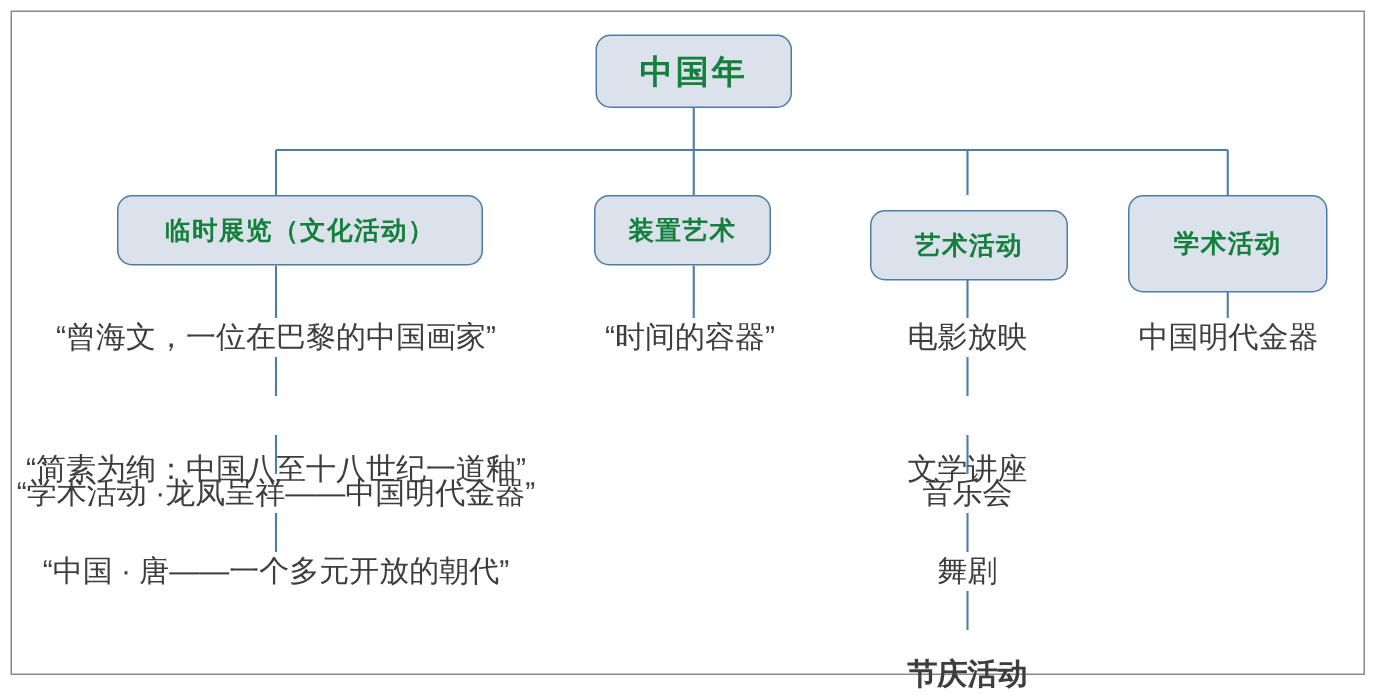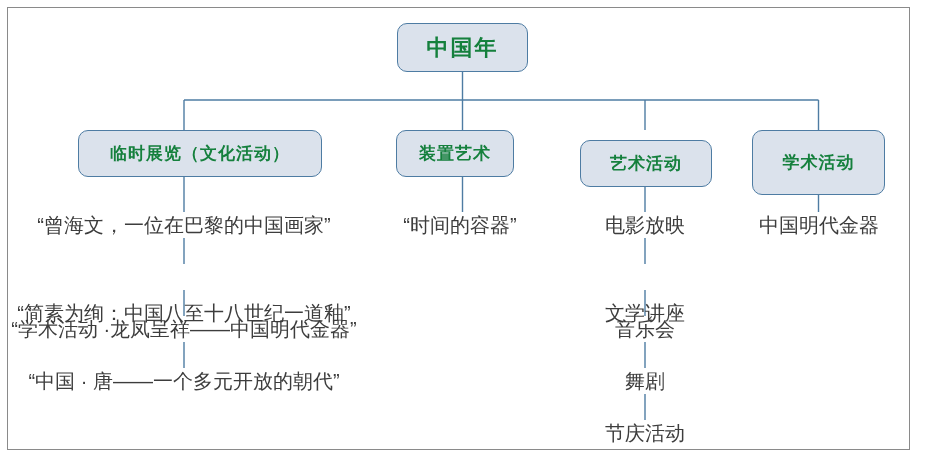--- a/index.html
+++ b/index.html
@@ -32,21 +32,21 @@
   #branch-2{left:580px;top:140px;width:132px;height:47px;}
   #branch-3{left:752px;top:130px;width:133px;height:65px;}
   .leaf{
     position:absolute;height:24px;line-height:24px;text-align:center;
     font-size:20px;color:var(--leaf-text,#3d3d3d);white-space:nowrap;
   }
   .col0{left:4px;width:360px;}
   .col1{left:360px;width:200px;}
   .col2{left:545px;width:200px;}
   .col3{left:719px;width:200px;}
-  .row0{top:213px;} .row1{top:265px;margin-top:36px;} .row2{top:317px;} .row3{top:369px;} .row4{top:421px;}
+  .row0{top:213px;} .row1{top:265px;margin-top:36px;} .row2{top:317px;} .row3{top:369px;} .row4{top:438px;font-weight:bold;}
 </style>
 </head>
 <body>
 
 <div class="frame"></div>
 
 <svg class="connectors" viewBox="0 0 928 465">
 
   <line x1="462.5" y1="72" x2="462.5" y2="100"></line>
 

